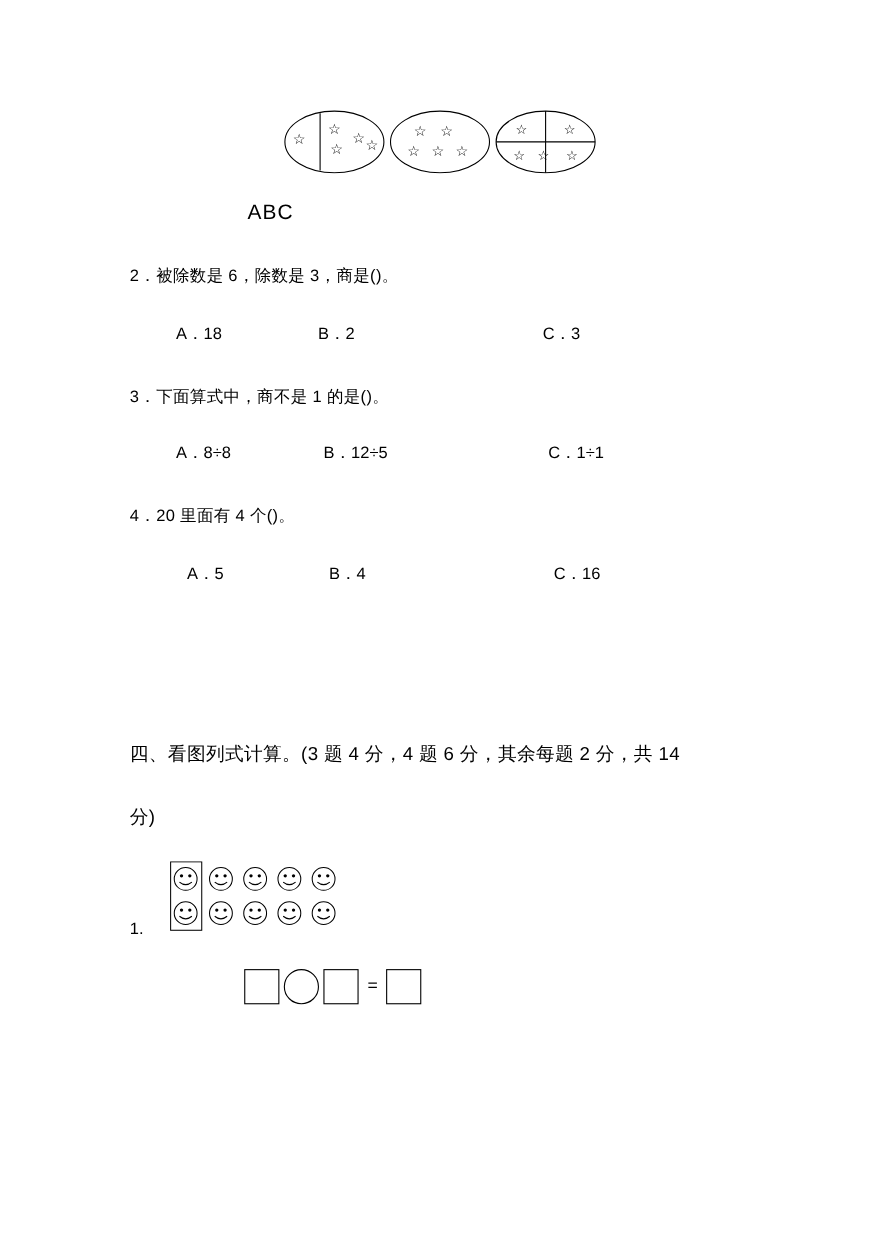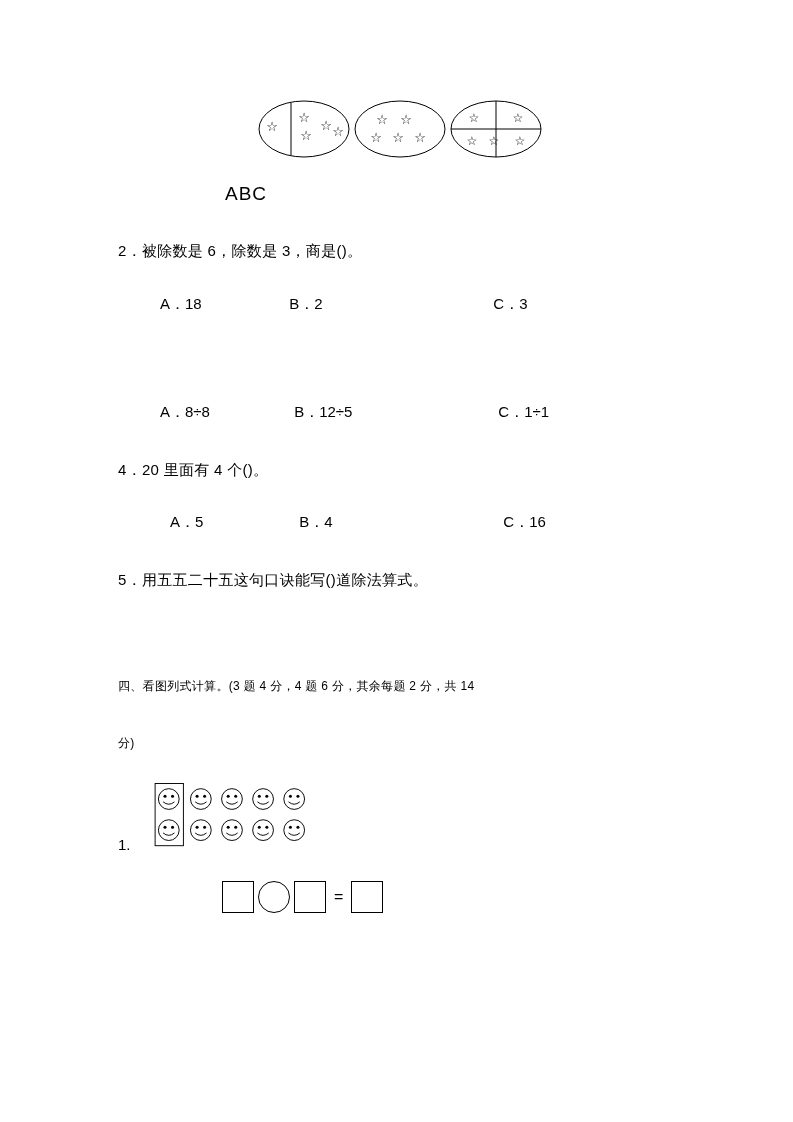--- a/index.html
+++ b/index.html
@@ -34,21 +34,21 @@
     position: absolute;
     font-size: 15px;
     line-height: 22px;
     white-space: nowrap;
   }
   .opt {
     display: inline-block;
   }
   .section-head {
     position: absolute;
-    font-size: 12px;
+    font-size: 17px;
     line-height: 30px;
     letter-spacing: 0.3px;
   }
 
   
   .ellipse-row {
     position: absolute;
     left: 258px;
     top: 100px;
     width: 290px;
@@ -148,34 +148,34 @@
 
   <div class="abc-label">ABC</div>
 
   <div class="q-line" style="left:118px; top:240px;">2．被除数是 6，除数是 3，商是()。</div>
   <div class="opts" style="left:160px; top:293px;">
     <span class="opt" style="width:125px;">A．18</span>
     <span class="opt" style="width:200px;">B．2</span>
     <span class="opt">C．3</span>
   </div>
 
+  <div class="q-line" style="left:118px; top:350px;">3．下面算式中，商不是 1 的是()。</div>
   <div class="opts" style="left:160px; top:401px;">
     <span class="opt" style="width:130px;">A．8÷8</span>
     <span class="opt" style="width:200px;">B．12÷5</span>
     <span class="opt">C．1÷1</span>
   </div>
 
   <div class="q-line" style="left:118px; top:459px;">4．20 里面有 4 个()。</div>
   <div class="opts" style="left:170px; top:511px;">
     <span class="opt" style="width:125px;">A．5</span>
     <span class="opt" style="width:200px;">B．4</span>
     <span class="opt">C．16</span>
   </div>
 
-  <div class="q-line" style="left:118px; top:569px;">5．用五五二十五这句口诀能写()道除法算式。</div>
 
   <div class="section-head" style="left:118px; top:671px;">四、看图列式计算。(3 题 4 分，4 题 6 分，其余每题 2 分，共 14</div>
   <div class="section-head" style="left:118px; top:728px;">分)</div>
 
   <div class="num1">1.</div>
 
   <svg class="smiley-grid" width="180" height="70" viewBox="0 0 180 70">
 
     <rect x="0.5" y="0.5" width="30" height="66" fill="none" stroke="#000" stroke-width="1"></rect>
     <g fill="none" stroke="#000" stroke-width="1">

